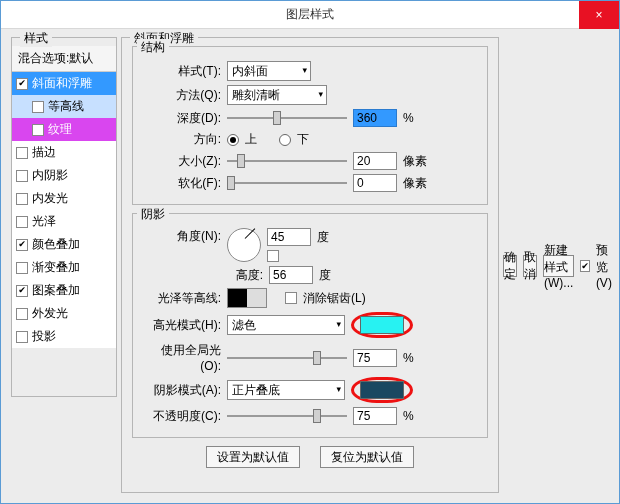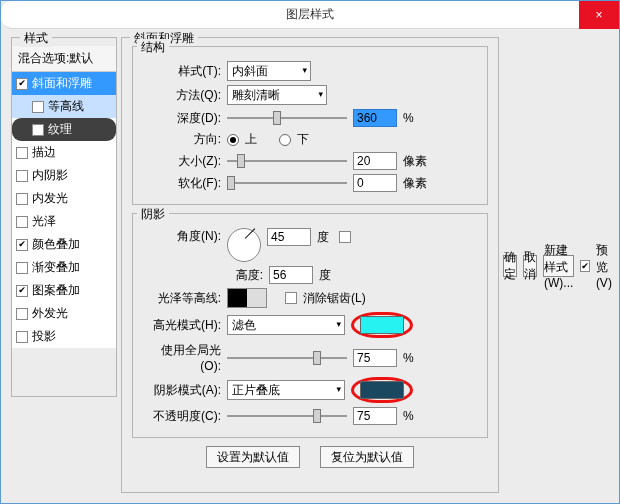--- a/index.html
+++ b/index.html
@@ -1,32 +1,32 @@
 <!DOCTYPE html>
 <html><head>
 <meta charset="utf-8">
 <style>
   * { box-sizing: border-box; font-family: "Microsoft YaHei", "SimSun", sans-serif; font-size: 12px; }
   body { margin: 0; background: #fff; }
   .window { width: 620px; height: 504px; background: #ececec; border: 1px solid #5a9bd5; position: relative; }
-  .titlebar { height: 28px; background: #ffffff; display: flex; align-items: center; justify-content: center; position: relative; border-bottom: 1px solid #d8d8d8; border-radius: 11px; }
+  .titlebar { height: 28px; background: #ffffff; display: flex; align-items: center; justify-content: center; position: relative; border-bottom: 1px solid #d8d8d8; }
   .titlebar .title { color: #333; }
   .closebtn { position: absolute; right: 0; top: 0; width: 40px; height: 28px; background: #e81123; color: #fff; display: flex; align-items: center; justify-content: center; font-size: 14px;}
   .content { display: flex; padding: 8px 8px 8px 10px; gap: 4px; height: calc(100% - 28px); }
   .leftcol { width: 106px; }
   .midcol { flex: 1; }
   .rightcol { width: 108px; display:flex; flex-direction:row; align-items:center; gap:6px; }
   .group { border: 1px solid #b5b5b5; margin-bottom: 8px; position: relative; padding: 8px 10px 10px 10px; background: #ececec; }
   .group-title { position: absolute; top: -8px; left: 8px; background: #ececec; padding: 0 4px; }
   .styleslist { border:1px solid #b5b5b5; background:#fff; padding:0; margin-top:2px; }
   .styleshead { padding:4px 6px; border-bottom:1px solid #ccc; background:#f5f5f5;}
   .stylerow { display:flex; align-items:center; padding:3px 4px; gap:4px; }
   .stylerow.selected { background:#3399ff; color:#fff; }
   .stylerow.sub { padding-left:20px; background:#c7e0ff;}
-  .stylerow.sub.selected { background:#404040; color:#fff;border-radius:9px;}
+  .stylerow.sub.selected { background:#d946ef; color:#fff;}
   .cb { width:12px; height:12px; border:1px solid #888; background:#fff; display:inline-flex; align-items:center; justify-content:center; font-size:10px; color:#000;}
   .cb.checked::after { content:"✔"; font-size:9px; line-height:9px;}
   .row { display:flex; align-items:center; margin:4px 0; gap:6px; }
   .lbl { width:80px; text-align:right; }
   .select { border:1px solid #888; background:#fff; height:20px; display:flex; align-items:center; padding:0 4px; min-width:80px; position:relative;}
   .select .arrow { position:absolute; right:3px; top:3px; font-size:9px;}
   .numbox { border:1px solid #888; background:#fff; width:44px; height:18px; padding:1px 3px; text-align:left;}
   .numbox.hl { background:#3399ff; color:#000000; border-color:#2a7bcf;}
   .slider { flex:1; max-width:120px; height:14px; position:relative; display:flex; align-items:center; }
   .slider .track { height:2px; background:#9a9a9a; width:100%; }
@@ -175,21 +175,21 @@
             <span class="unit">像素</span>
           </div>
         </div>
 
         <div class="inner-group">
           <span class="igtitle">阴影</span>
 
           <div class="row" style="align-items:flex-start;">
             <span class="lbl">角度(N):</span>
             <div class="anglectl"></div>
-            <div style="display:flex; flex-direction:row; gap:4px;">
+            <div style="display:flex; flex-direction:column; gap:4px;">
               <div style="display:flex; gap:6px; align-items:center;">
                 <div class="numbox">45</div>
                 <span class="unit">度</span>
               </div>
               <div style="display:flex; gap:4px; align-items:center;">
                 <span class="cb"></span>
               </div>
             </div>
           </div>
           <div class="row">

